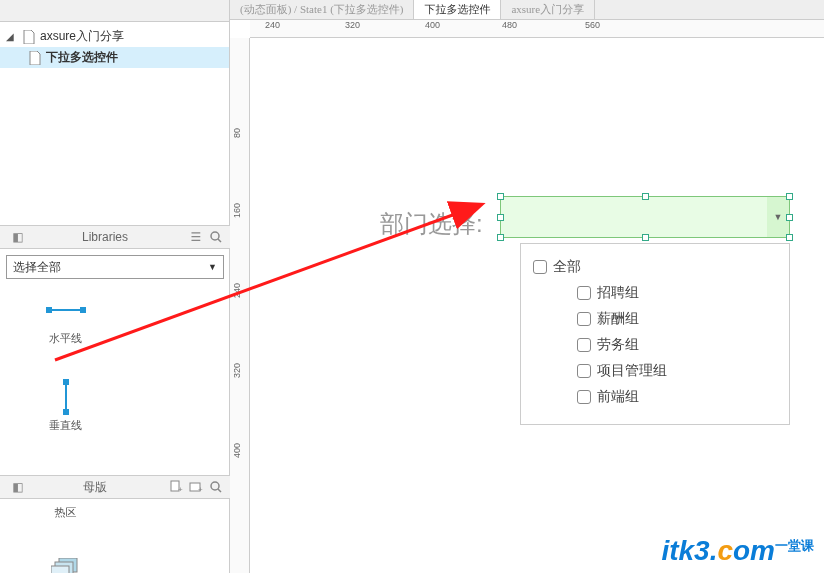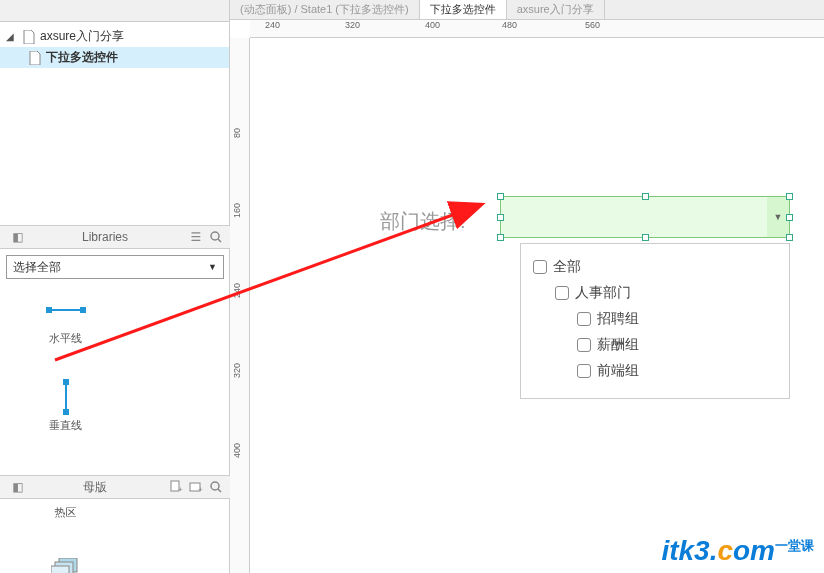--- a/index.html
+++ b/index.html
@@ -15,29 +15,29 @@
 .panel-header { height: 24px; background: #f2f2f2; border-top: 1px solid #ccc; border-bottom: 1px solid #ccc; display: flex; align-items: center; padding: 0 6px; }
 .panel-header .spacer { flex: 1; text-align: center; color: #666; font-size: 12px; }
 .panel-header .hicon { width: 16px; height: 16px; margin-left: 4px; display: flex; align-items: center; justify-content: center; color: #888; cursor: pointer; }
 .lib-select { margin: 6px; height: 24px; border: 1px solid #999; display: flex; align-items: center; padding: 0 6px; justify-content: space-between; background: #fff; }
 .widget-grid { display: flex; flex-wrap: wrap; padding: 4px 16px; gap: 20px; }
 .widget-cell { width: 50%; display: flex; flex-direction: column; align-items: center; padding: 6px 0 10px; }
 .widget-preview { width: 40px; height: 30px; display: flex; align-items: center; justify-content: center; }
 .widget-label { font-size: 11px; color: #555; margin-top: 6px; }
 .masters-panel { position: absolute; left: 0; top: 475px; width: 230px; }
 .canvas-area { position: absolute; left: 230px; top: 0; right: 0; bottom: 0; background: #fff; }
-.canvas-tabs { height: 20px; background: #eee; border-bottom: 1px solid #ccc; display: flex; font-size: 11px; color: #999; }
+.canvas-tabs { height: 20px; background: #eee; border-bottom: 1px solid #ccc; display: flex; font-size: 11px; color: #999; font-family: Liberation Serif, serif; }
 .ctab { padding: 2px 10px; border-right: 1px solid #ccc; }
 .ctab.active { background: #fff; color: #333; }
 .ruler-h { position: absolute; left: 20px; top: 20px; right: 0; height: 18px; background: #fafafa; border-bottom: 1px solid #ccc; }
 .ruler-h .tick { position: absolute; top: 0; font-size: 9px; color: #666; }
 .ruler-v { position: absolute; left: 0; top: 38px; width: 20px; bottom: 0; background: #fafafa; border-right: 1px solid #ccc; }
 .ruler-v .tick { position: absolute; left: 2px; font-size: 9px; color: #666; transform: rotate(-90deg); transform-origin: left top; }
 .canvas-inner { position: absolute; left: 20px; top: 38px; right: 0; bottom: 0; background: #fff; }
-.dept-label { position: absolute; left: 130px; top: 170px; font-size: 20px; color: #999; }
+.dept-label { position: absolute; left: 130px; top: 170px; font-size: 24px; color: #999; }
 .green-box { position: absolute; left: 250px; top: 158px; width: 290px; height: 42px; background: #e8fce5; border: 1px solid #7ec77a; }
 .green-box .arrow { position: absolute; right: 0; top: 0; width: 22px; height: 100%; background: #d6f6d0; display: flex; align-items: center; justify-content: center; color: #666; font-size: 9px; }
 .selhandle { position: absolute; width: 7px; height: 7px; background: #fff; border: 1px solid #3a8; }
 .dropdown-panel { position: absolute; left: 270px; top: 205px; width: 270px; border: 1px solid #ccc; padding: 10px 12px 14px; background: #fff; text-align: center; }
 .dd-item { display: flex; align-items: center; padding: 4px 0; font-size: 14px; color: #444; }
 .dd-item .cb { width: 14px; height: 14px; border: 1px solid #888; border-radius: 3px; margin-right: 6px; flex-shrink: 0; }
 .indent1 { padding-left: 22px; }
 .indent2 { padding-left: 44px; }
 .red-arrow { position: absolute; pointer-events: none; }
 .watermark { position: absolute; right: 10px; bottom: 6px; font-size: 28px; font-weight: bold; font-style: italic; color: #0a7dd8; }
@@ -212,31 +212,35 @@
       <div class="selhandle" style="left:-4px;bottom:-4px"></div>
       <div class="selhandle" style="left:50%;bottom:-4px;margin-left:-3px"></div>
       <div class="selhandle" style="right:-4px;bottom:-4px"></div>
     </div>
 
     <div class="dropdown-panel">
       <div class="dd-item">
           <span class="cb"></span>
           <span>全部</span>
         </div>
-      <div class="dd-item indent1">
-          <span class="cb"></span>
-          <span>人事部门</span>
-        </div>
       <div class="dd-item indent2">
           <span class="cb"></span>
           <span>招聘组</span>
         </div>
       <div class="dd-item indent2">
           <span class="cb"></span>
           <span>薪酬组</span>
+        </div>
+      <div class="dd-item indent2">
+          <span class="cb"></span>
+          <span>劳务组</span>
+        </div>
+      <div class="dd-item indent2">
+          <span class="cb"></span>
+          <span>项目管理组</span>
         </div>
       <div class="dd-item indent2">
           <span class="cb"></span>
           <span>前端组</span>
         </div>
     </div>
   </div>
 </div>
 
 <svg class="red-arrow" style="left:50px;top:200px" width="440" height="170">

